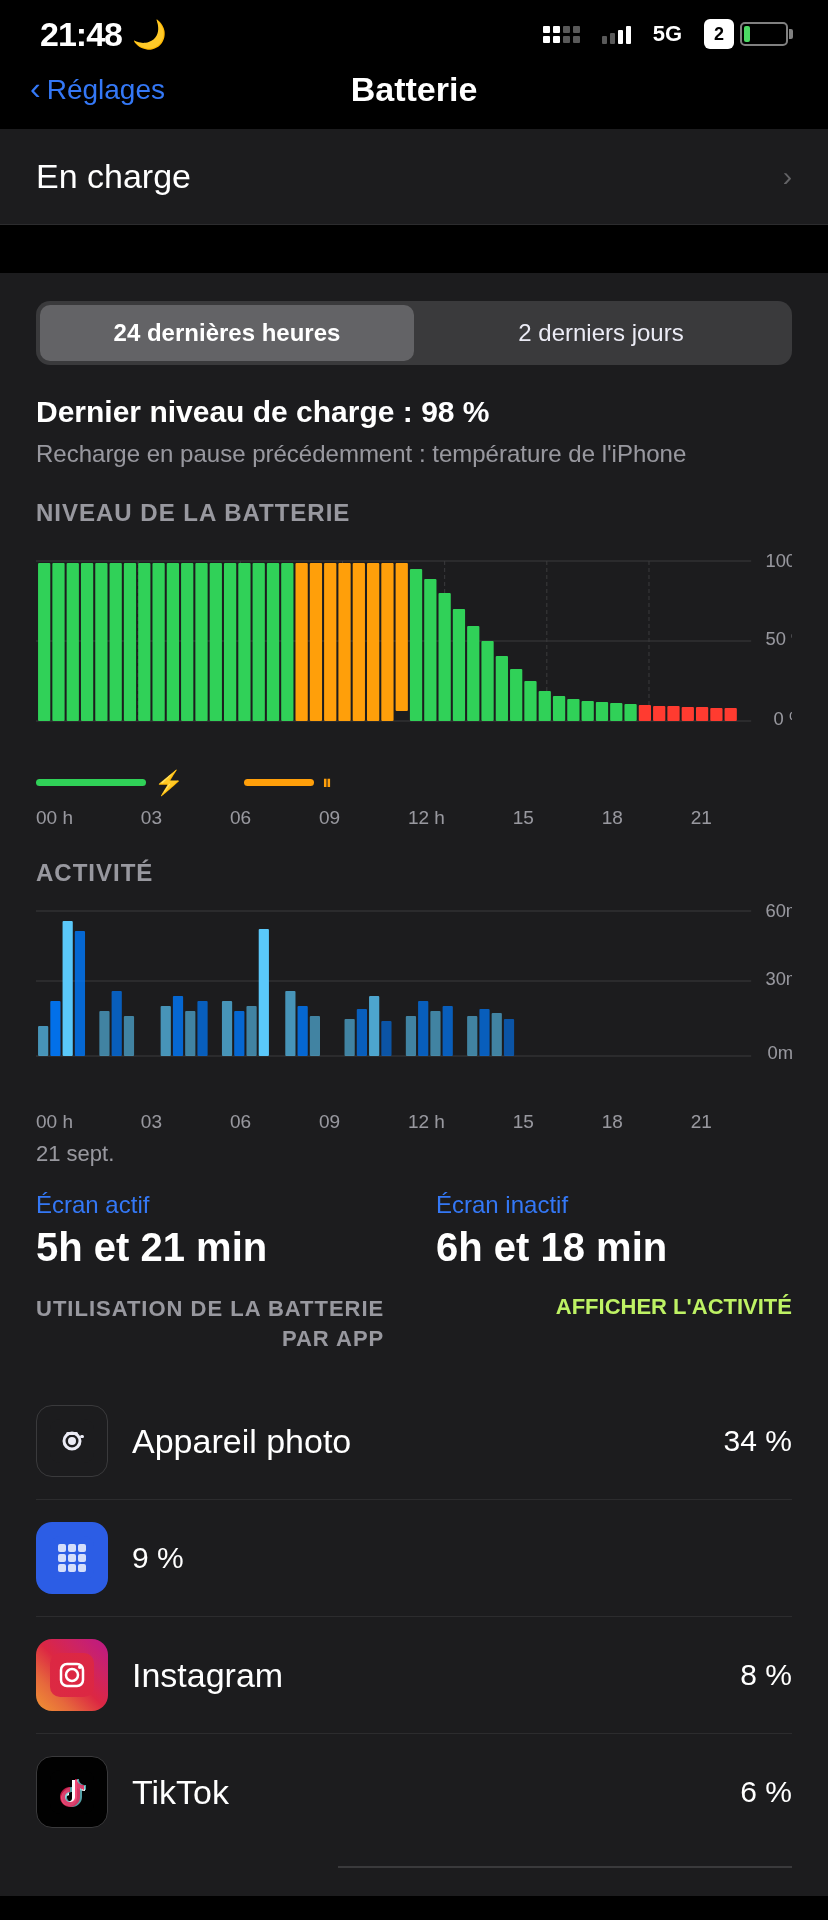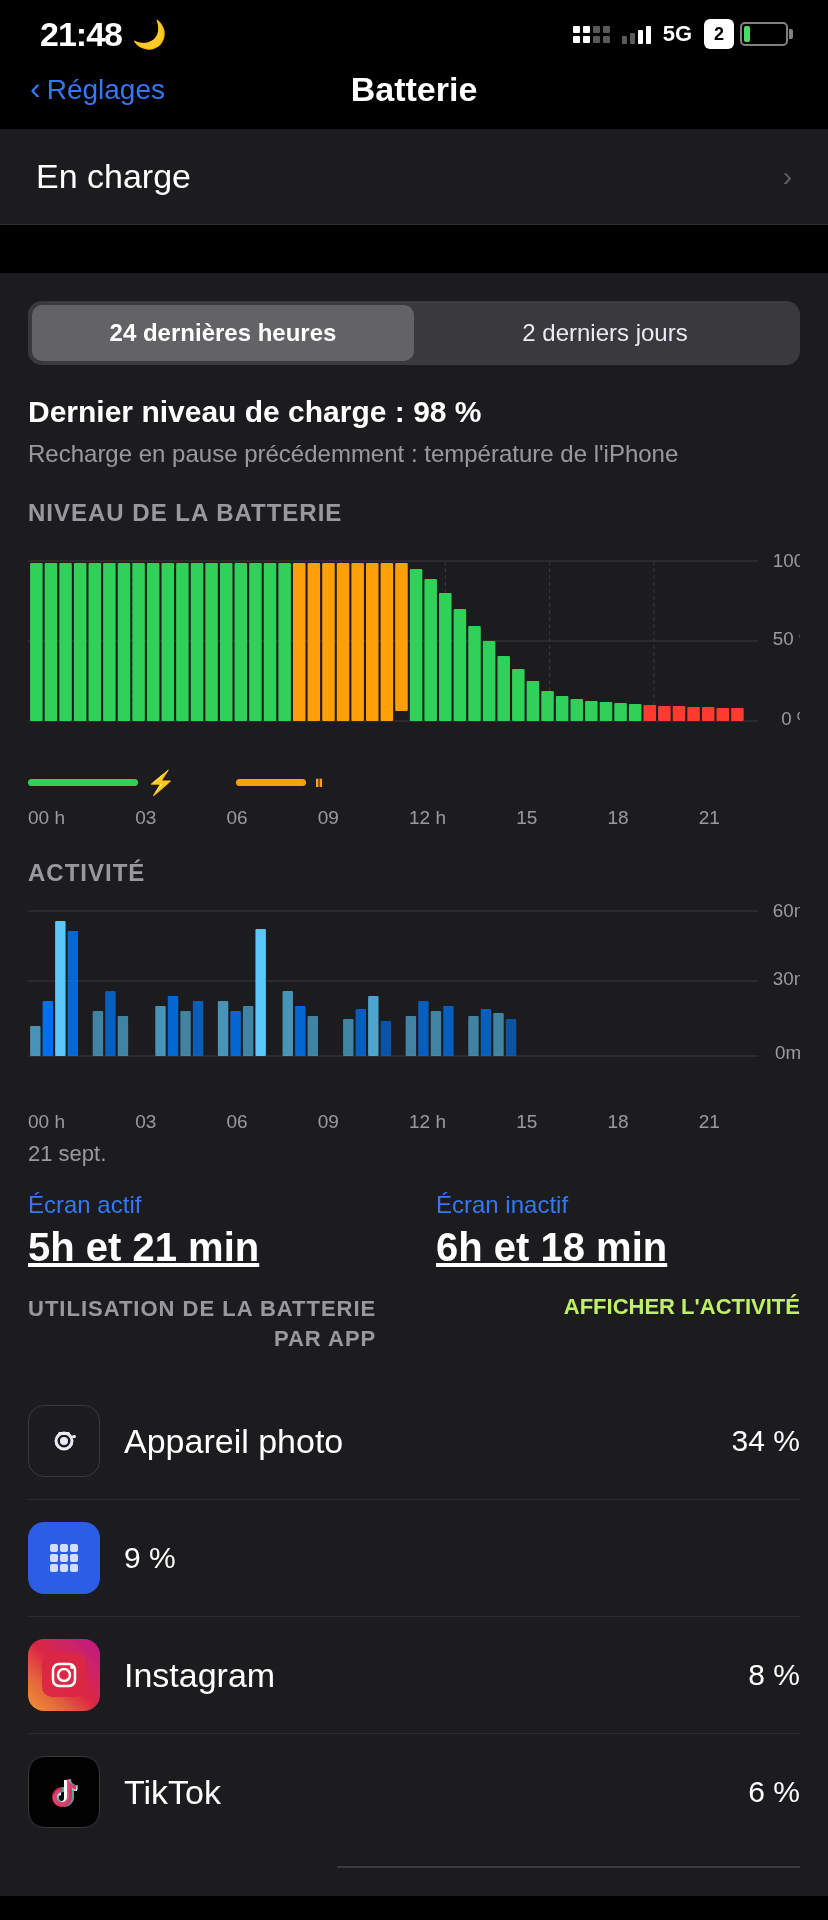--- a/index.html
+++ b/index.html
@@ -22,21 +22,21 @@
       height: 60px;
     }
     .status-time {
       font-size: 34px;
       font-weight: 600;
       letter-spacing: -1px;
     }
     .status-right {
       display: flex;
       align-items: center;
-      gap: 12px;
+      gap: 22px;
       margin-left: 22px;
     }
     .signal-dots {
       display: grid;
       grid-template-columns: repeat(4, 7px);
       grid-template-rows: repeat(2, 7px);
       gap: 3px;
     }
     .signal-dot {
       width: 7px;
@@ -150,21 +150,21 @@
     }
     .chevron-right {
       color: #636366;
       font-size: 28px;
     }
 
     
     .main-card {
       background: #1c1c1e;
       margin: 0 0 0 0;
-      padding: 28px 28px;
+      padding: 28px 36px;
       border-radius: 0;
     }
 
     
     .segment-control {
       display: flex;
       background: #3a3a3c;
       border-radius: 14px;
       padding: 4px;
       margin-bottom: 30px;
@@ -248,21 +248,20 @@
     }
     .screen-stat-label {
       font-size: 24px;
       color: #3478f6;
       margin-bottom: 6px;
     }
     .screen-stat-value {
       font-size: 40px;
       font-weight: 600;
       color: #fff;
-      text-decoration: underline;
     }
 
     
     .app-usage-header {
       display: flex;
       align-items: flex-start;
       justify-content: space-between;
       margin-bottom: 28px;
     }
     .app-usage-title {

